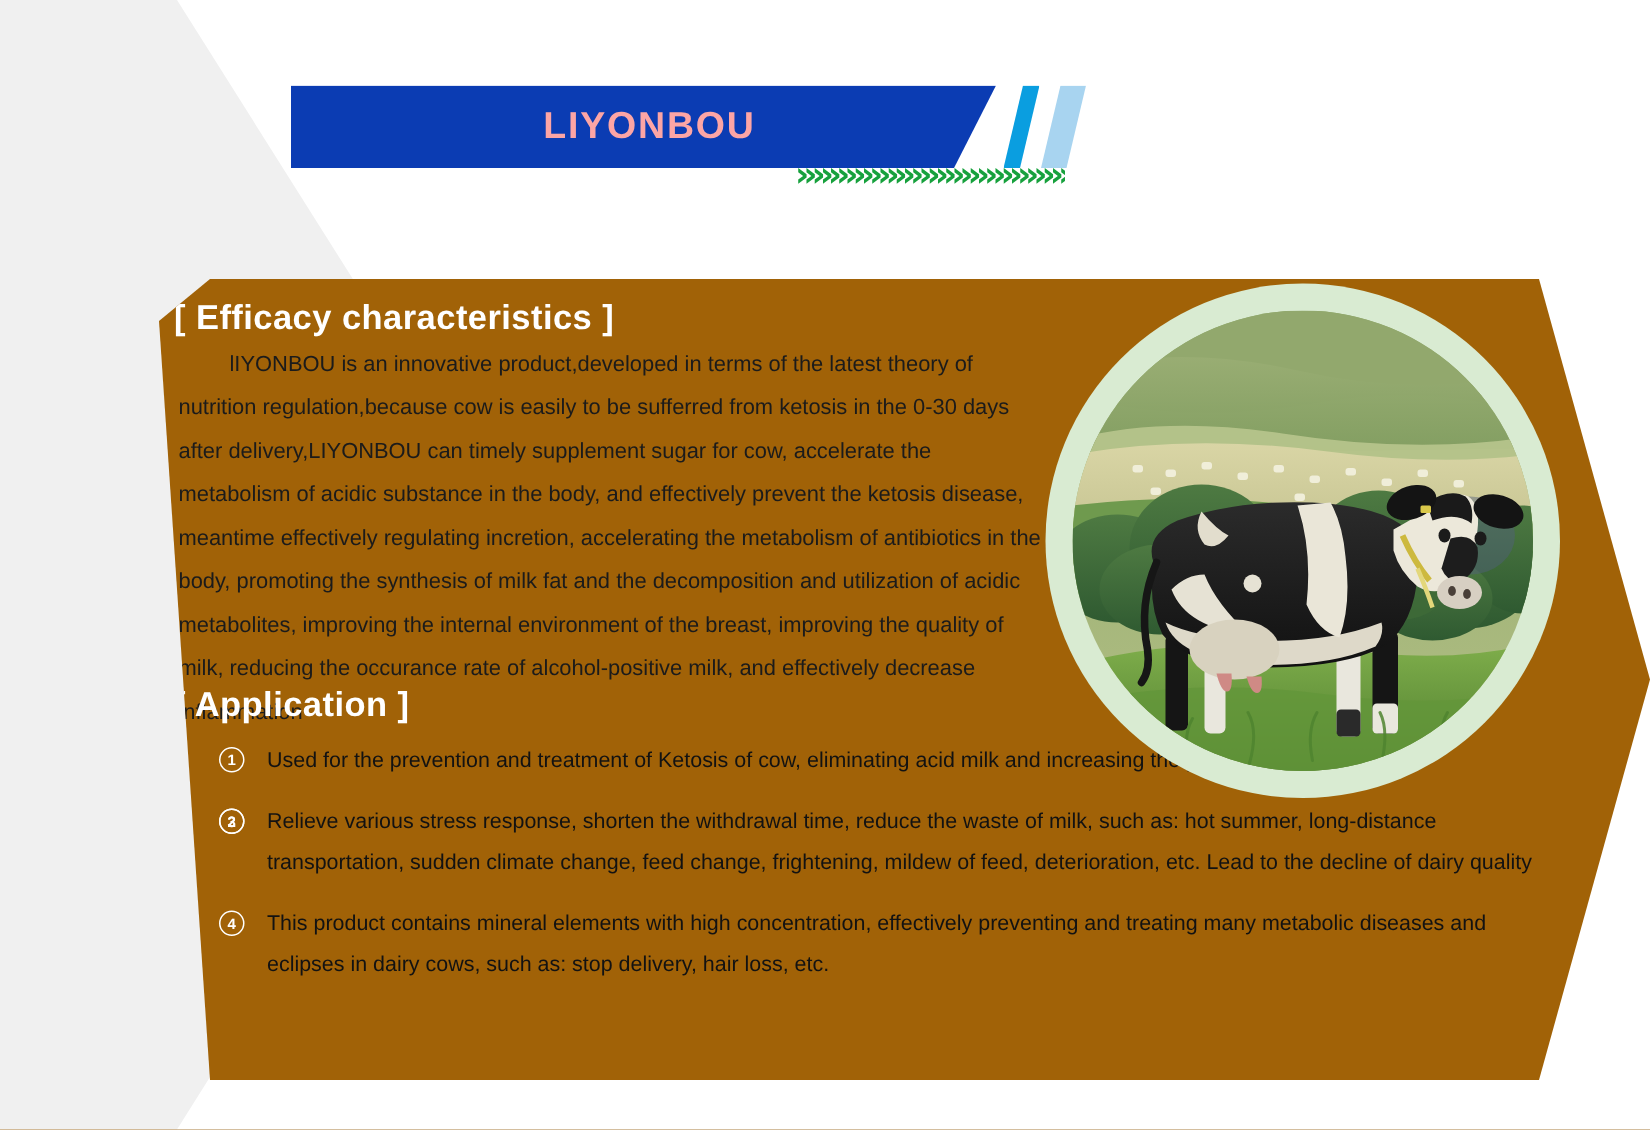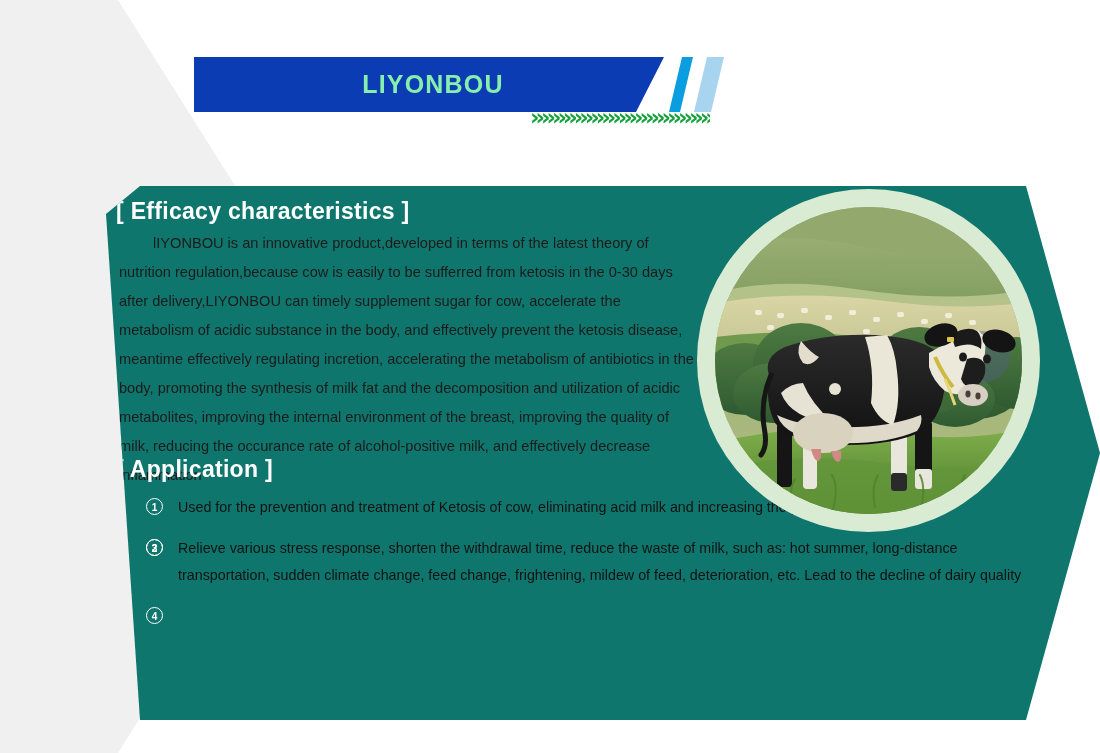--- a/index.html
+++ b/index.html
@@ -41,21 +41,21 @@
     position: absolute;
     left: 0; top: 0;
     width: 470px; height: 55px;
     background: #0b3cb3;
     clip-path: polygon(0 0, 470px 0, 442px 55px, 0 55px);
     display: flex;
     align-items: center;
     justify-content: center;
   }
   .banner-title {
-    color: #86efac;
+    color: #fca5a5;
     font-size: 25px;
     font-weight: bold;
     letter-spacing: 1.2px;
     margin-left: 8px;
     margin-top: -1px;
   }
   .stripe {
     position: absolute;
     top: 0;
     height: 55px;
@@ -88,21 +88,21 @@
     font-family: "DejaVu Sans", sans-serif;
   }
 
   
   .green-panel {
     position: absolute;
     left: 106px;
     top: 186px;
     width: 994px;
     height: 534px;
-    background: #0f766e;
+    background: #a16207;
     clip-path: polygon(
       34px 0px,
       920px 0px,
       994px 267px,
       920px 534px,
       34px 534px,
       0px 28px
     );
   }
 
@@ -227,20 +227,21 @@
           <span class="marker">2</span>
         </div>
 
         <div class="app-item">
           <span class="marker">3</span>
           <span>Relieve various stress response, shorten the withdrawal time, reduce  the waste of milk, such as: hot summer, long-distance transportation, sudden climate change, feed change, frightening, mildew of feed, deterioration, etc. Lead to the decline of dairy quality</span>
         </div>
 
         <div class="app-item">
           <span class="marker">4</span>
+          <span>This product contains mineral elements with  high concentration, effectively preventing and treating many metabolic diseases and eclipses in dairy cows, such as: stop delivery,  hair loss, etc.</span>
         </div>
 
       </div>
     </div>
   </div>
 
   <div class="photo-wrap">
     <div class="photo-ring"></div>
     <div class="photo-circle">
       <svg width="307" height="307" viewBox="0 0 307 307">

